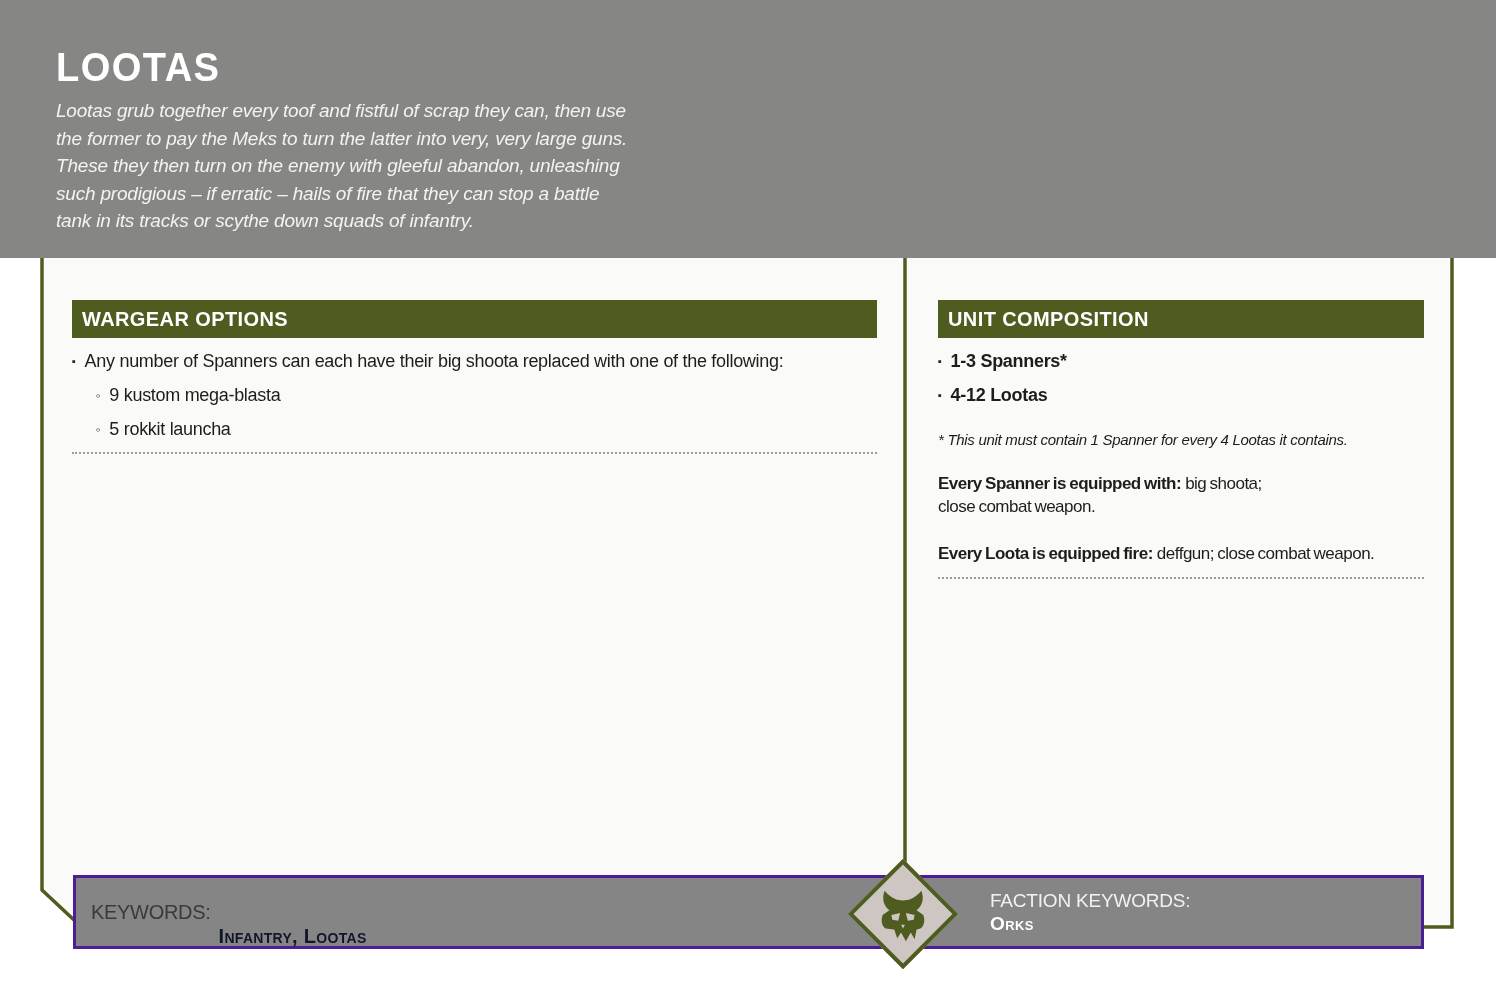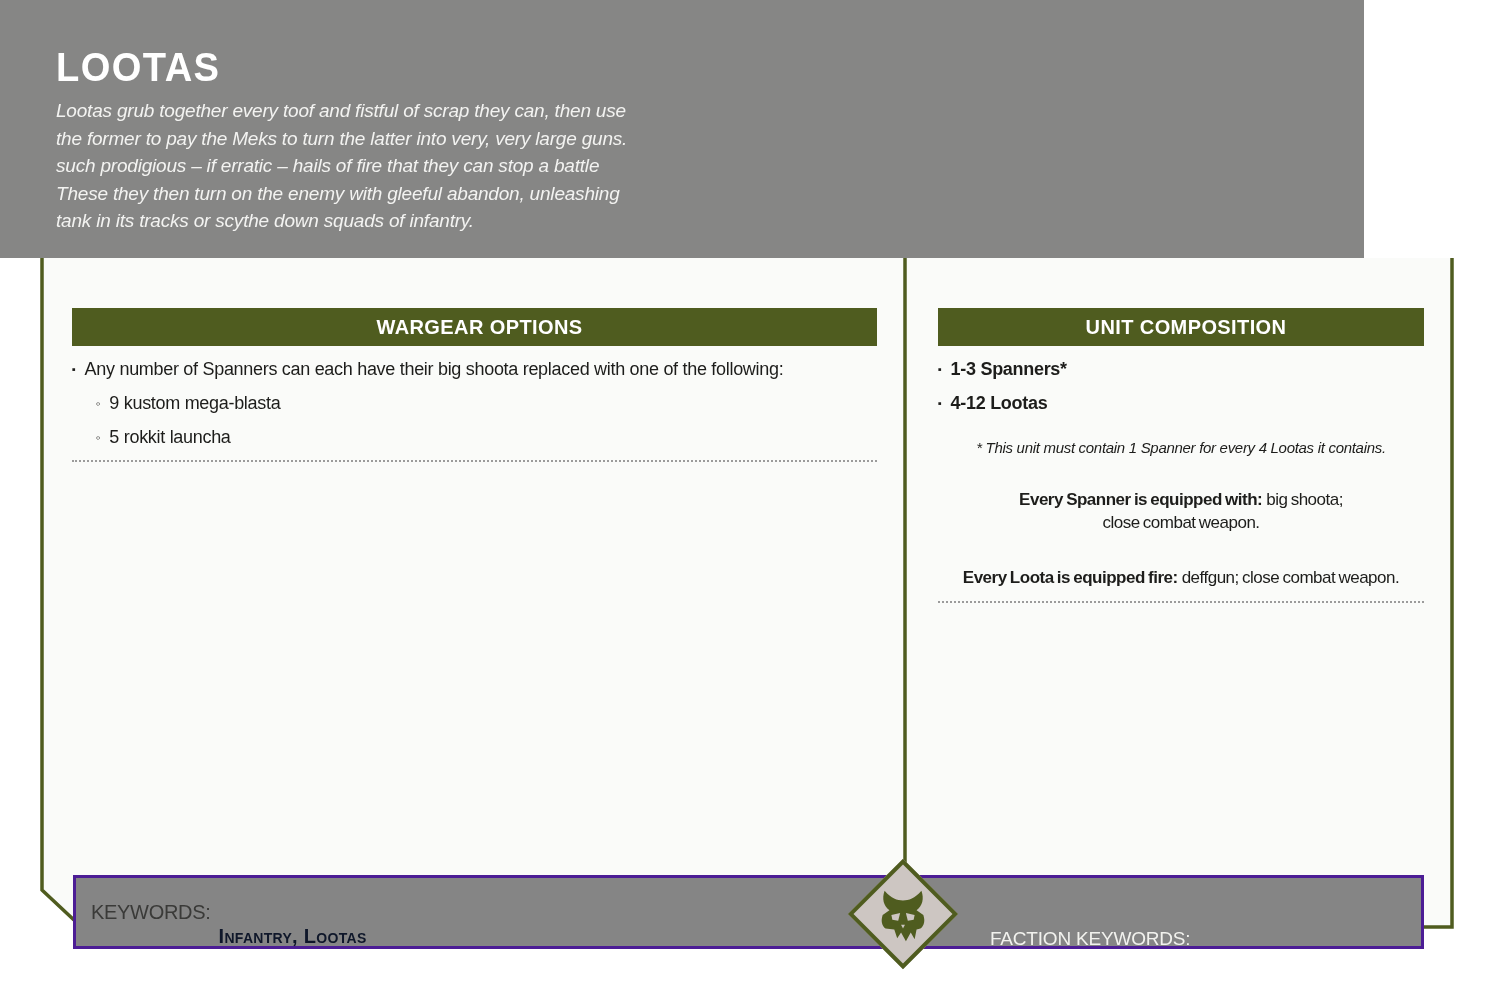--- a/index.html
+++ b/index.html
@@ -2,95 +2,95 @@
 <html><head>
 <meta charset="utf-8">
 <style>
   html,body{margin:0;padding:0;}
   body{
     width:1496px;height:992px;position:relative;background:#ffffff;
     font-family:"Liberation Sans", sans-serif;color:#1d1d1b;overflow:hidden;
   }
   
   .banner{
-    position:absolute;left:0;top:0;width:1328px;height:258px;background:#868685;padding-left:36px;
+    position:absolute;left:0;top:0;width:1496px;height:258px;background:#868685;
   }
   .title{
     position:absolute;left:56px;top:44px;margin:0;
     font-size:41px;font-weight:700;letter-spacing:1.5px;color:#ffffff;
     transform:scaleX(.93);transform-origin:left top;white-space:nowrap;
   }
   .flavor{
     position:absolute;left:56px;top:97px;
     font-style:italic;font-size:19px;line-height:27.5px;
     color:#f3f3f1;letter-spacing:-0.2px;
   }
   .flavor div{white-space:nowrap;}
   
   .frame{position:absolute;left:0;top:0;z-index:1;}
   
-  .section{position:absolute;top:308px;z-index:2;text-align:center;}
+  .section{position:absolute;top:300px;z-index:2;}
   .sec-left{left:72px;width:805px;}
   .sec-right{left:938px;width:486px;}
   .sec-head{
     height:38px;line-height:38px;background:#4f5c1f;color:#ffffff;
     font-weight:700;font-size:20px;letter-spacing:.4px;padding-left:10px;
     box-sizing:border-box;
   }
   .body-txt{font-size:18px;letter-spacing:-0.3px;}
   .brow{display:flex;align-items:baseline;margin-top:13px;white-space:nowrap;}
   .sq{font-size:11px;margin-right:9px;position:relative;top:-2px;color:#1d1d1b;}
   .circ{font-size:13px;margin-right:9px;position:relative;top:-1px;color:#1d1d1b;}
   .sub{margin-left:24px;}
   .bold-row{font-weight:700;}
   .note{
     margin-top:25px;font-style:italic;font-size:15px;letter-spacing:-0.3px;
   }
   .equip{
-    margin-top:32px;font-size:17px;line-height:23px;
+    margin-top:24px;font-size:17px;line-height:23px;
     letter-spacing:-0.5px;word-spacing:-1px;white-space:nowrap;
   }
   .equip .b{font-weight:700;margin-right:4px;}
   .dotted{border-bottom:2px dotted #9b9b9b;margin-top:11px;height:1px;}
   
   .kw-bar{
     position:absolute;left:73px;top:875px;width:1351px;height:74px;
     box-sizing:border-box;border:3px solid #4c1d95;background:#858585;z-index:2;
   }
   .kw-left{
     position:absolute;left:15px;top:0;height:68px;display:flex;align-items:center;
     font-size:20px;white-space:nowrap;
   }
   .kw-label{color:#3a3a38;letter-spacing:-0.3px;margin-right:8px;}
   .kw-value{font-weight:700;font-variant:small-caps;color:#0f172a;letter-spacing:.3px;margin-top:48px;}
   .kw-right{
     position:absolute;left:914px;top:0;height:68px;display:flex;flex-direction:column;
-    justify-content:center;line-height:23px;font-size:19px;white-space:nowrap;margin-top:38px;
+    justify-content:center;line-height:23px;font-size:19px;white-space:nowrap;
   }
   .fk-label{color:#f2f2ee;letter-spacing:-0.2px;}
   .fk-value{font-weight:700;font-variant:small-caps;color:#ffffff;letter-spacing:.4px;}
   
   .diamond{
     position:absolute;left:864px;top:875px;width:70px;height:70px;
     background:#cdc6c2;border:4px solid #4f5c1f;transform:rotate(45deg);z-index:3;
   }
   .diamond svg{
     position:absolute;left:4px;top:4px;transform:rotate(-45deg);
   }
 </style>
 </head>
 <body>
 
 <div class="banner">
   <h1 class="title">LOOTAS</h1>
   <div class="flavor">
     <div>Lootas grub together every toof and fistful of scrap they can, then use</div>
     <div>the former to pay the Meks to turn the latter into very, very large guns.</div>
+    <div>These they then turn on the enemy with gleeful abandon, unleashing</div>
     <div>such prodigious – if erratic – hails of fire that they can stop a battle</div>
-    <div>These they then turn on the enemy with gleeful abandon, unleashing</div>
     <div>tank in its tracks or scythe down squads of infantry.</div>
   </div>
 </div>
 
 <svg class="frame" width="1496" height="992" viewBox="0 0 1496 992">
   <polygon points="41,258 1453,258 1453,928 1424,928 1424,876 74,876 74,921 41,891" fill="#fafbf9"></polygon>
   <polyline points="42,258 42,890 74,920" fill="none" stroke="#4f5c1f" stroke-width="3.5"></polyline>
   <line x1="905" y1="258" x2="905" y2="863" stroke="#4f5c1f" stroke-width="3.5"></line>
   <polyline points="1452,258 1452,927 1424,927" fill="none" stroke="#4f5c1f" stroke-width="3.5"></polyline>
 </svg>

